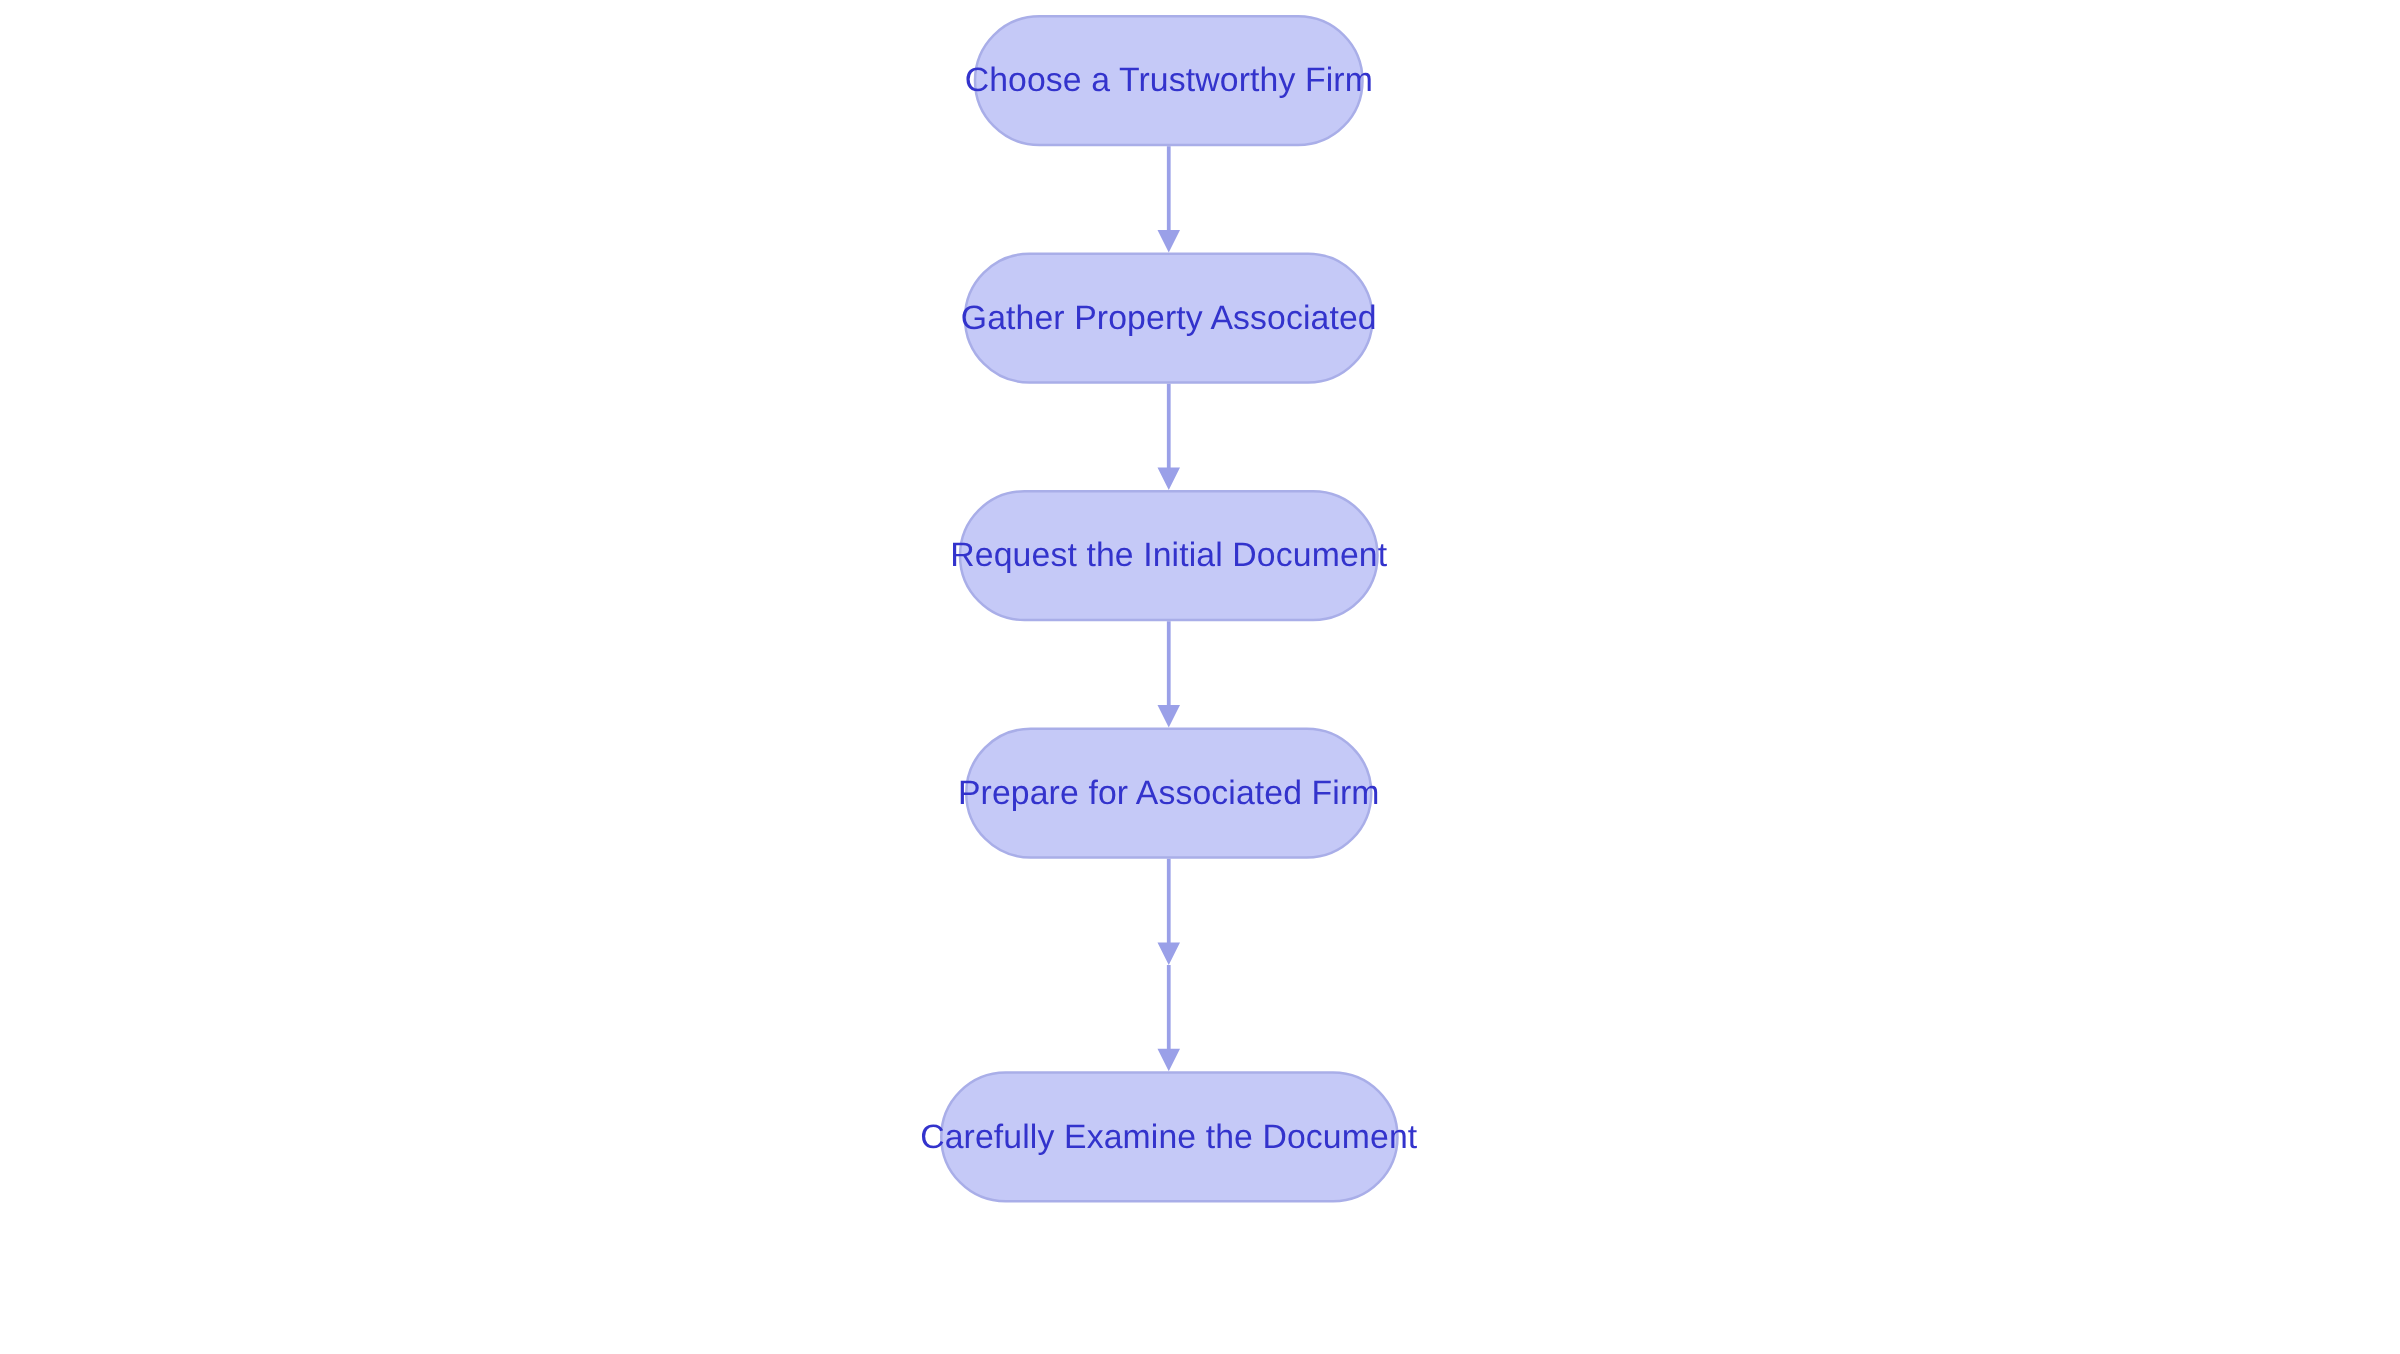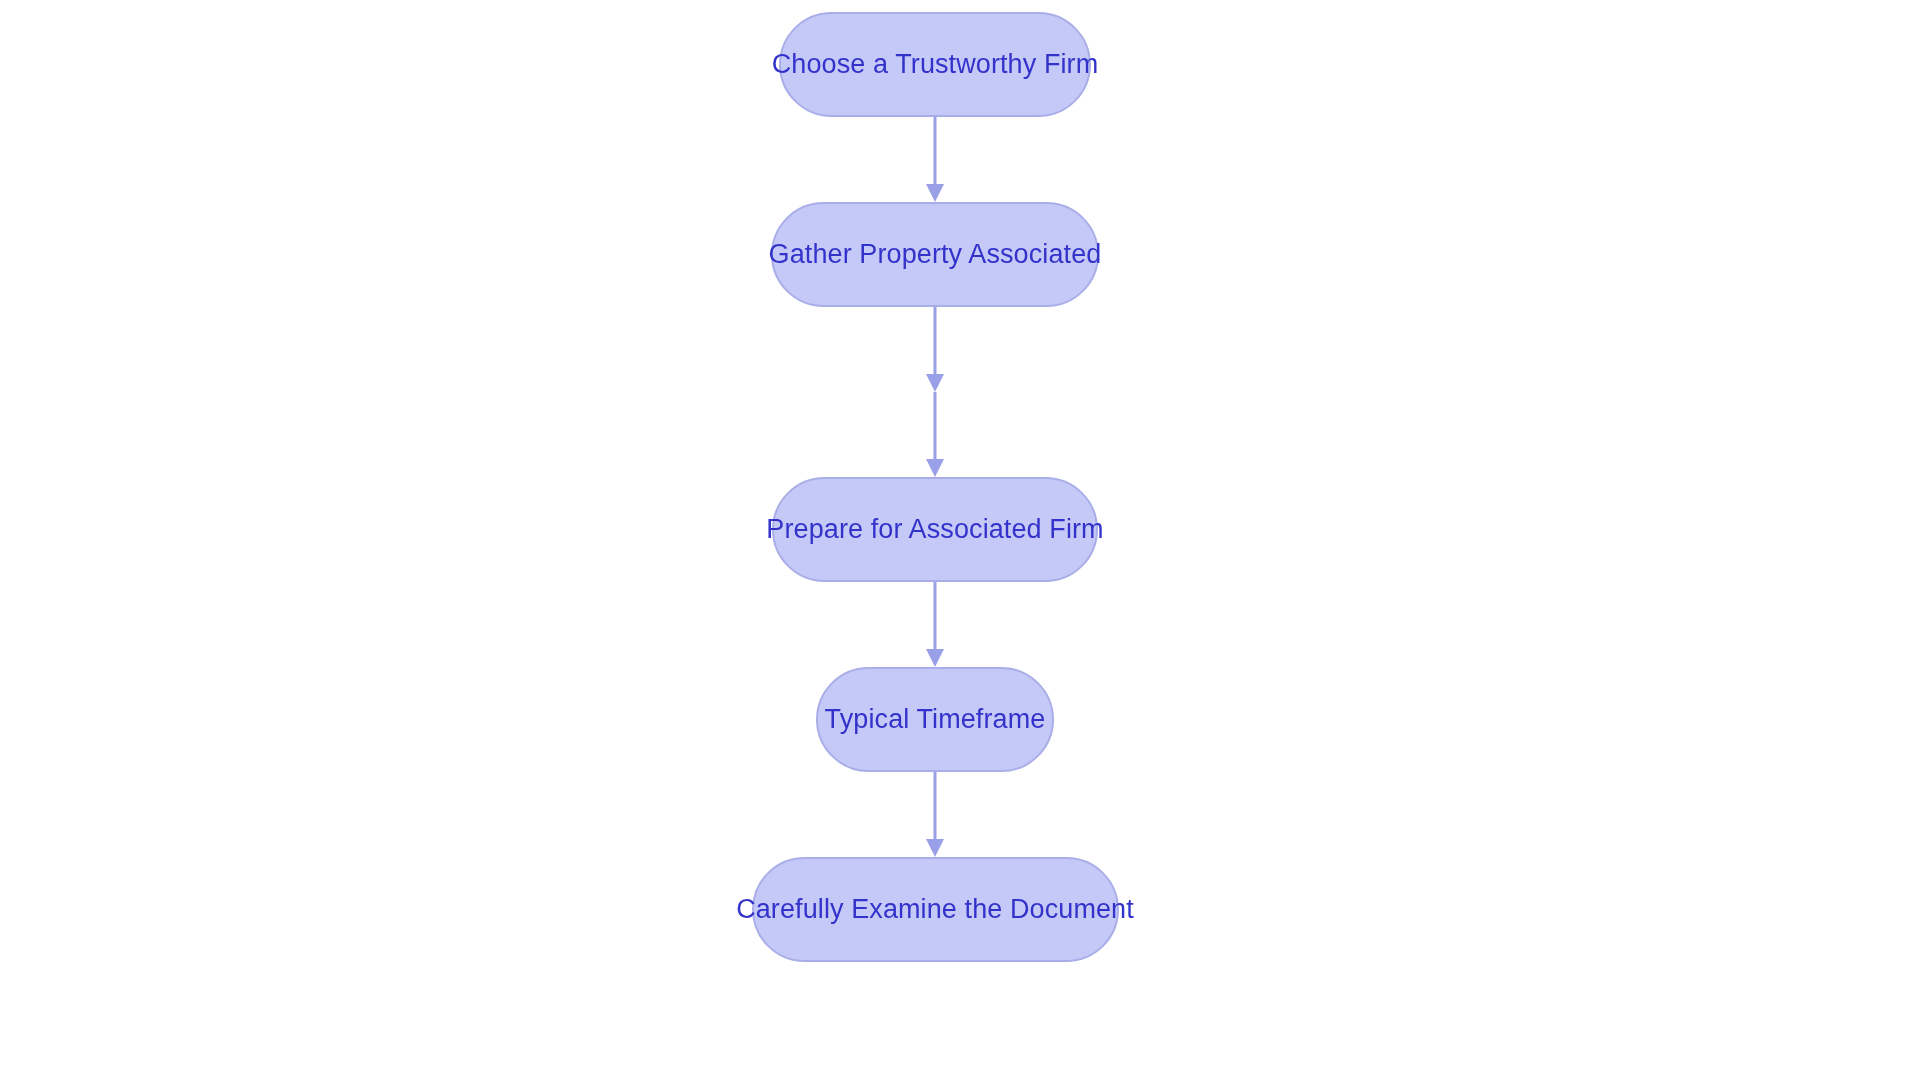--- a/index.html
+++ b/index.html
@@ -91,33 +91,33 @@
         <div class="conn-line"></div>
         <div class="conn-head"></div>
       </div>
       <div class="flow-node" style="width: 328px;">
         <span class="flow-node-label">Gather Property Associated</span>
       </div>
       <div class="flow-connector">
         <div class="conn-line"></div>
         <div class="conn-head"></div>
       </div>
+      <div class="flow-node" style="width: 336px;">
+        <span class="flow-node-label">Request the Initial Document</span>
+      </div>
       <div class="flow-connector">
         <div class="conn-line"></div>
         <div class="conn-head"></div>
       </div>
       <div class="flow-node" style="width: 326px;">
         <span class="flow-node-label">Prepare for Associated Firm</span>
       </div>
       <div class="flow-connector">
         <div class="conn-line"></div>
         <div class="conn-head"></div>
-      </div>
-      <div class="flow-node" style="width: 238px;">
-        <span class="flow-node-label">Typical Timeframe</span>
       </div>
       <div class="flow-connector">
         <div class="conn-line"></div>
         <div class="conn-head"></div>
       </div>
       <div class="flow-node" style="width: 367px;">
         <span class="flow-node-label">Carefully Examine the Document</span>
       </div>
     </div>
 </div>

